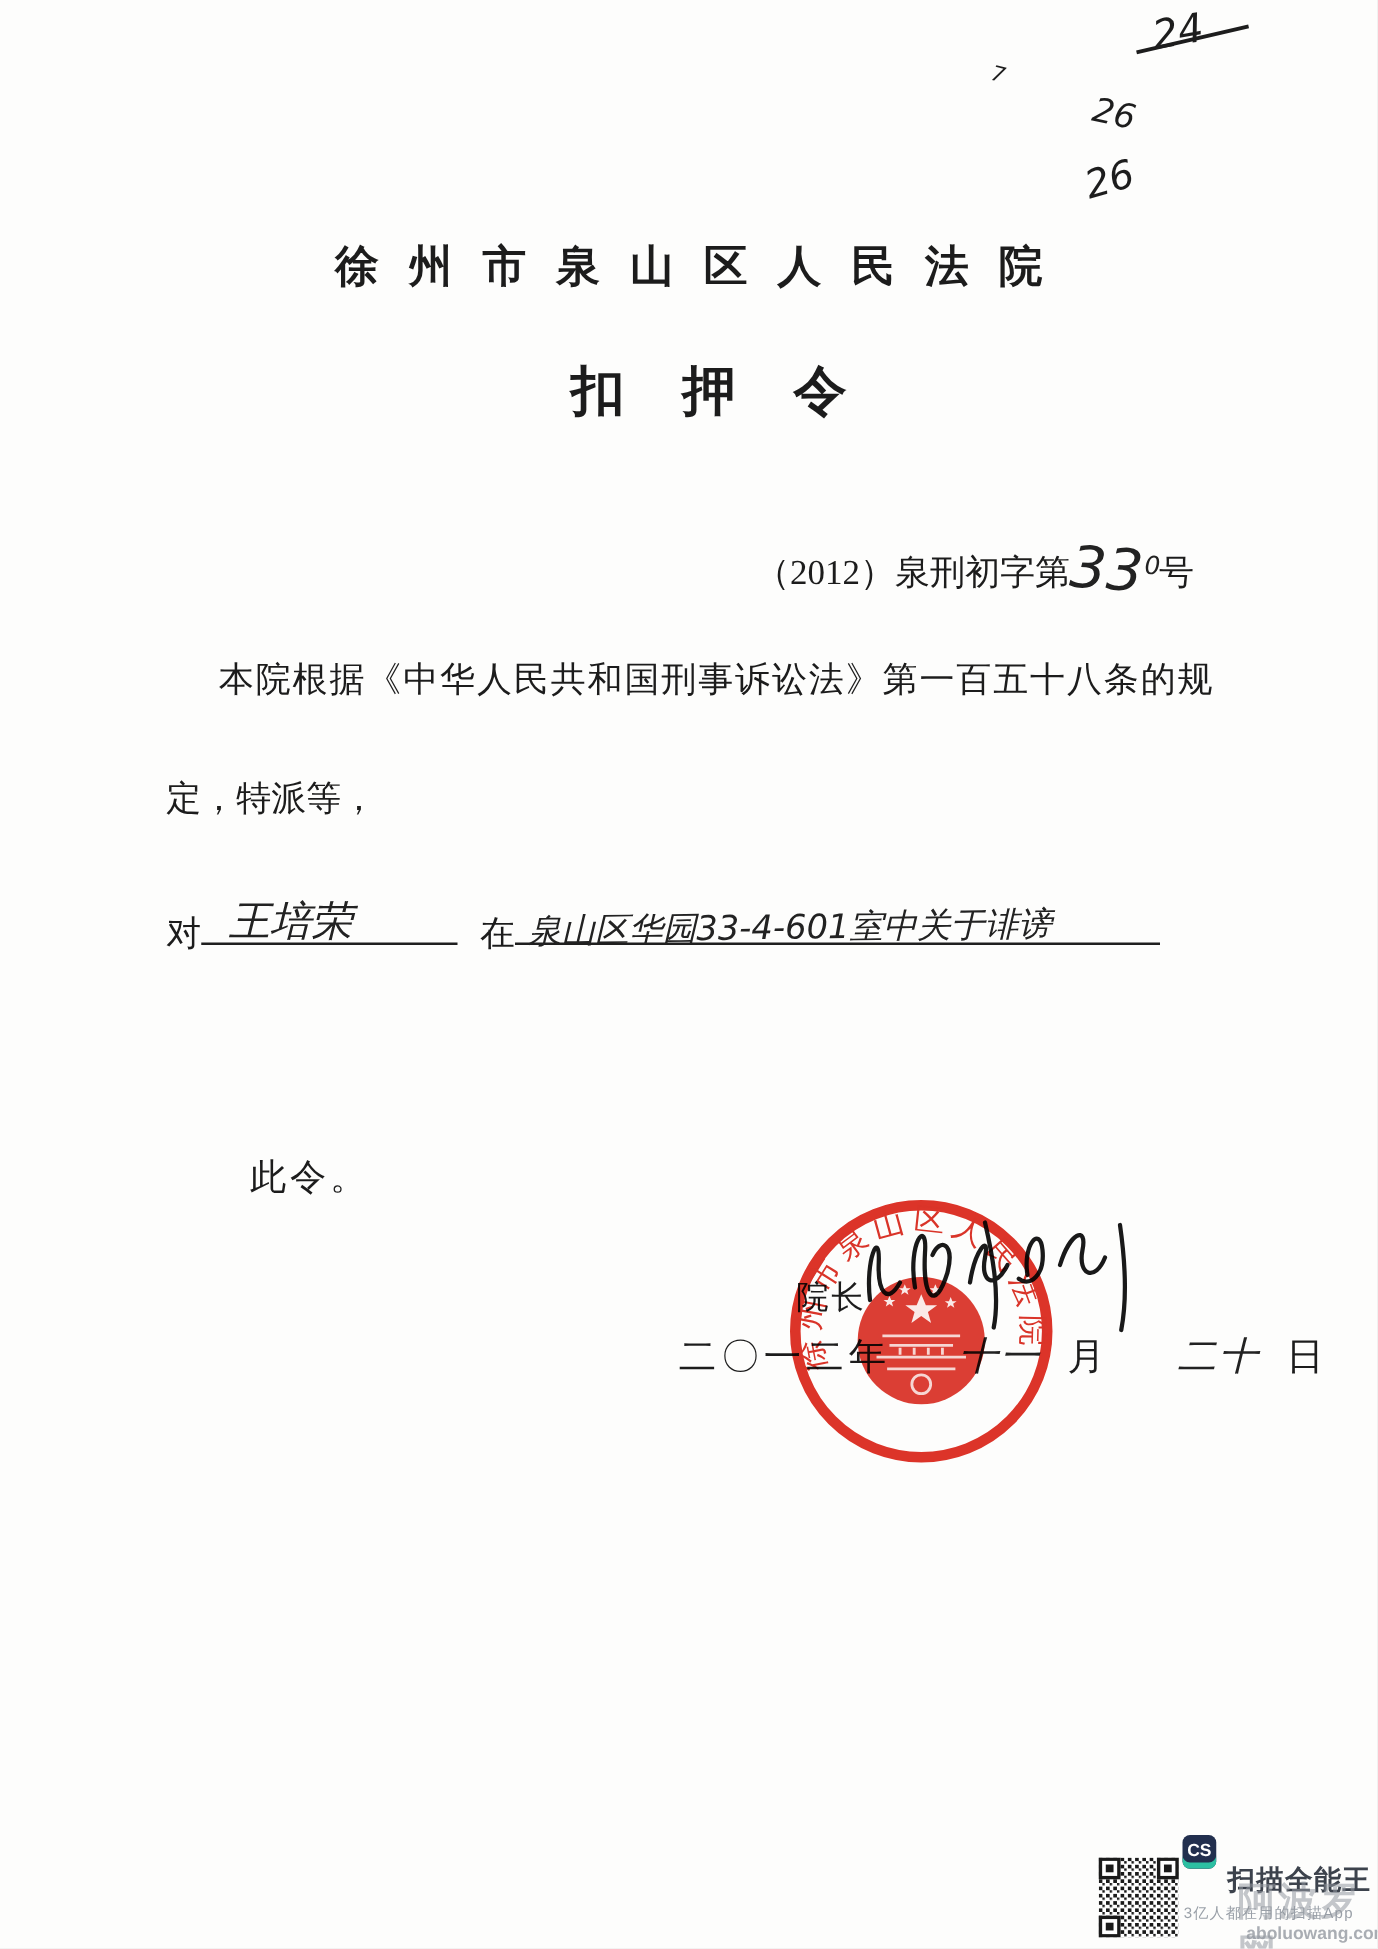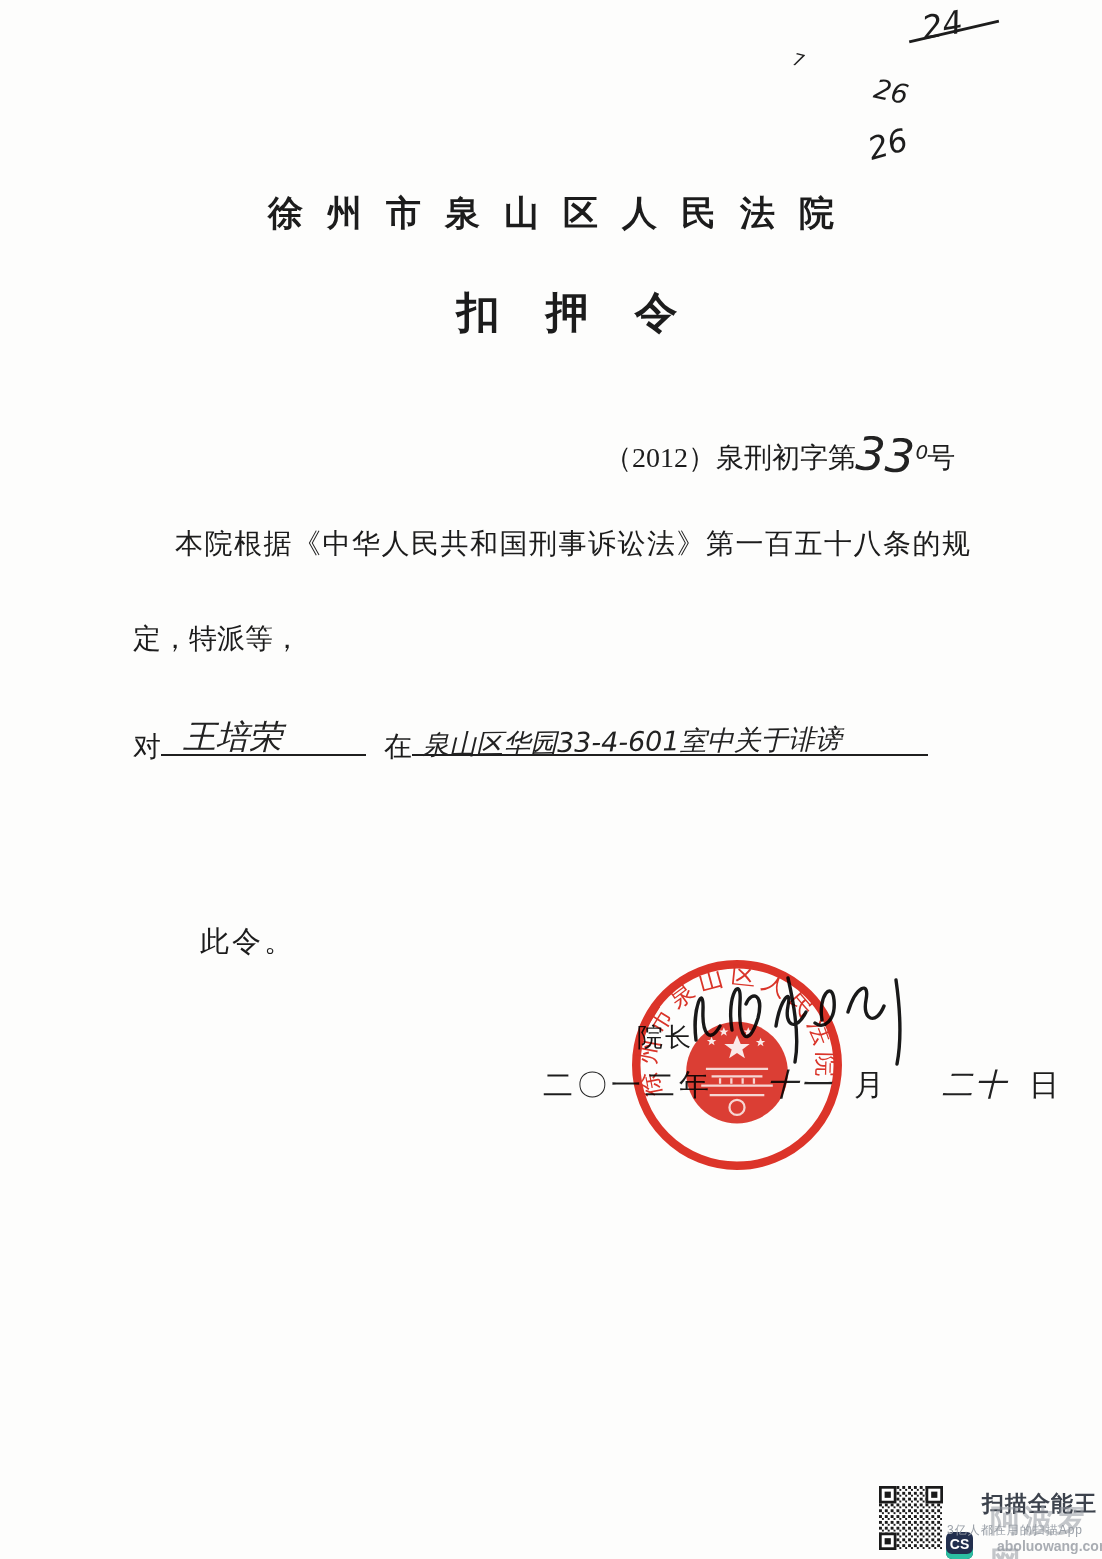--- a/index.html
+++ b/index.html
@@ -51,21 +51,21 @@
   
   .mark{font-family:"DejaVu Sans",sans-serif;font-style:italic;color:#1d1d1d;z-index:4;}
   .mark-24{top:6px;left:922px;font-size:32px;transform:rotate(-10deg);}
   .strike{top:30px;left:908px;width:92px;height:2.5px;background:#1d1d1d;transform:rotate(-13deg);}
   .mark-26a{top:76px;left:874px;font-size:27px;transform:rotate(12deg);}
   .mark-26b{top:126px;left:868px;font-size:31px;transform:rotate(-16deg);}
   .mark-tick{top:50px;left:793px;font-size:17px;transform:rotate(14deg);}
   
   .qr{top:1486px;left:878px;width:66px;height:64px;}
   .cs-logo{
-    top:1532px;left:946px;width:27px;height:27px;border-radius:6px;
+    top:1468px;left:946px;width:27px;height:27px;border-radius:6px;
     background:#222f4e;display:flex;align-items:center;justify-content:center;
     font-family:"Liberation Sans",sans-serif;font-weight:700;color:#fff;font-size:14px;
     box-shadow:inset 0 -5px 0 #2cbfa2;padding-bottom:3px;box-sizing:border-box;
   }
   .app-name{
     top:1489px;left:982px;font-family:"Liberation Sans",sans-serif;
     font-size:22px;font-weight:700;color:#3c424c;letter-spacing:1px;z-index:1;
   }
   .tagline{
     top:1522px;left:947px;font-family:"Liberation Sans",sans-serif;

